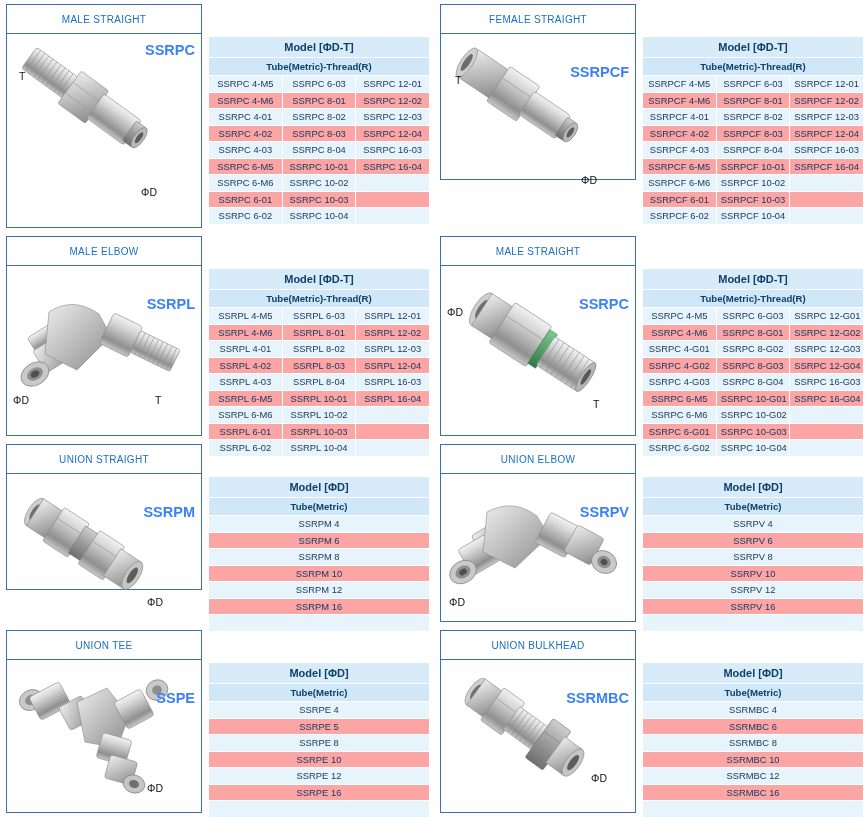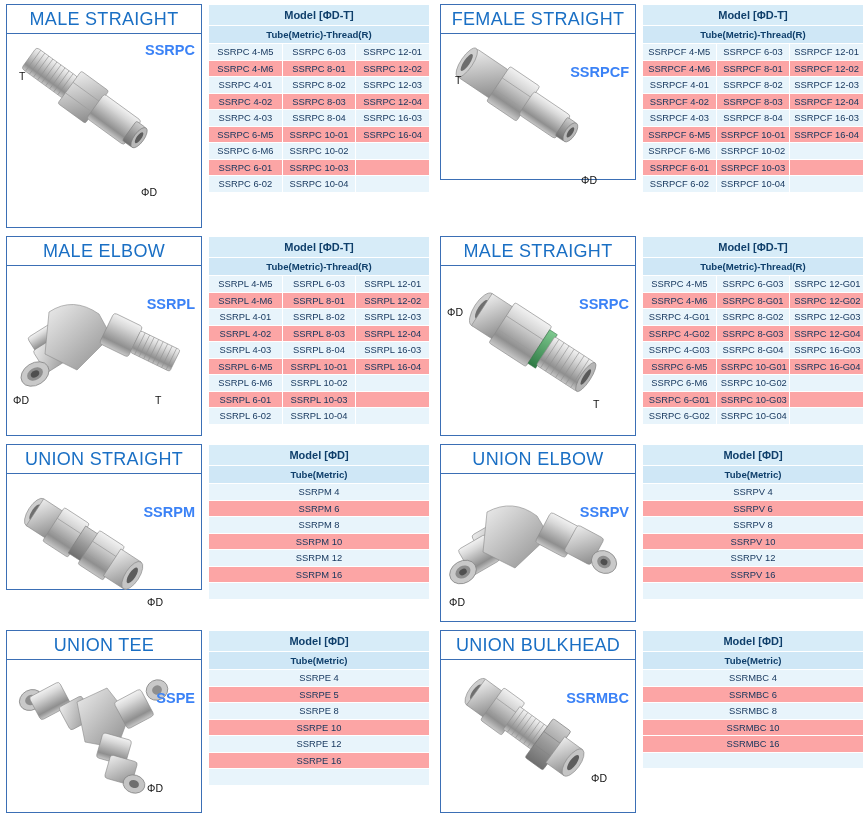--- a/index.html
+++ b/index.html
@@ -5,27 +5,27 @@
   html,body{margin:0;padding:0;background:#fff;}
   body{width:868px;height:817px;font-family:"Liberation Sans",sans-serif;color:#1a1a1a;overflow:hidden;}
   .page{position:relative;width:868px;height:817px;}
 
   
   .grid{display:grid;grid-template-columns:434px 434px;grid-template-rows:232px 208px 186px 191px;}
   .cell{position:relative;box-sizing:border-box;padding:4px 4px 4px 6px;display:flex;}
 
   .prodbox{box-sizing:border-box;width:196px;border:1px solid #3b6fb5;position:relative;background:#fff;}
   .prodhead{height:28px;border-bottom:1px solid #3b6fb5;display:flex;align-items:center;justify-content:center;}
-  .prodhead span{color:#1a6fc4;font-size:18px;letter-spacing:.3px;}
+  .prodhead span{color:#1a6fc4;font-size:10px;letter-spacing:.3px;}
   .prodbody{position:relative;height:calc(100% - 29px);}
   .modelname{position:absolute;right:6px;top:8px;font-size:14.5px;font-weight:bold;color:#3b82f6;}
   .modelname.lowered{top:30px;}
 
   
-  .tablewrap{box-sizing:border-box;margin-left:6px;flex:1;}
+  .tablewrap{box-sizing:border-box;margin-left:6px;flex:1;margin-top:32px;}
   table.m{border-collapse:collapse;width:100%;table-layout:fixed;font-size:9.4px;}
   table.m th.title{background:#d7ecf8;color:#0f3f6b;font-size:11px;font-weight:bold;height:18px;border:1px solid #ffffff;}
   table.m th.sub{background:#cfe7f6;color:#0f3f6b;font-size:9.6px;font-weight:bold;height:15px;border:1px solid #ffffff;}
   table.m td{height:15.5px;padding:0 4px;border:1px solid #ffffff;color:#14355c;white-space:nowrap;}
   table.m tr.odd td{background:#e8f4fb;}
   table.m tr.even td{background:#fca5a5;}
   table.m td.empty{background:#ffffff;}
   table.m tr.odd td.empty{background:#e8f4fb;}
   .center td{text-align:center;}
 
@@ -683,20 +683,23 @@
               </tr>
           <tr class="even">
                 <td>SSRMBC 6</td>
               </tr>
           <tr class="odd">
                 <td>SSRMBC 8</td>
               </tr>
           <tr class="even">
                 <td>SSRMBC 10</td>
               </tr>
+          <tr class="odd">
+                <td>SSRMBC 12</td>
+              </tr>
           <tr class="even">
                 <td>SSRMBC 16</td>
               </tr>
           <tr class="odd">
                 <td class="empty"></td>
               </tr>
         </tbody>
           </table>
       </div>
     </div>

